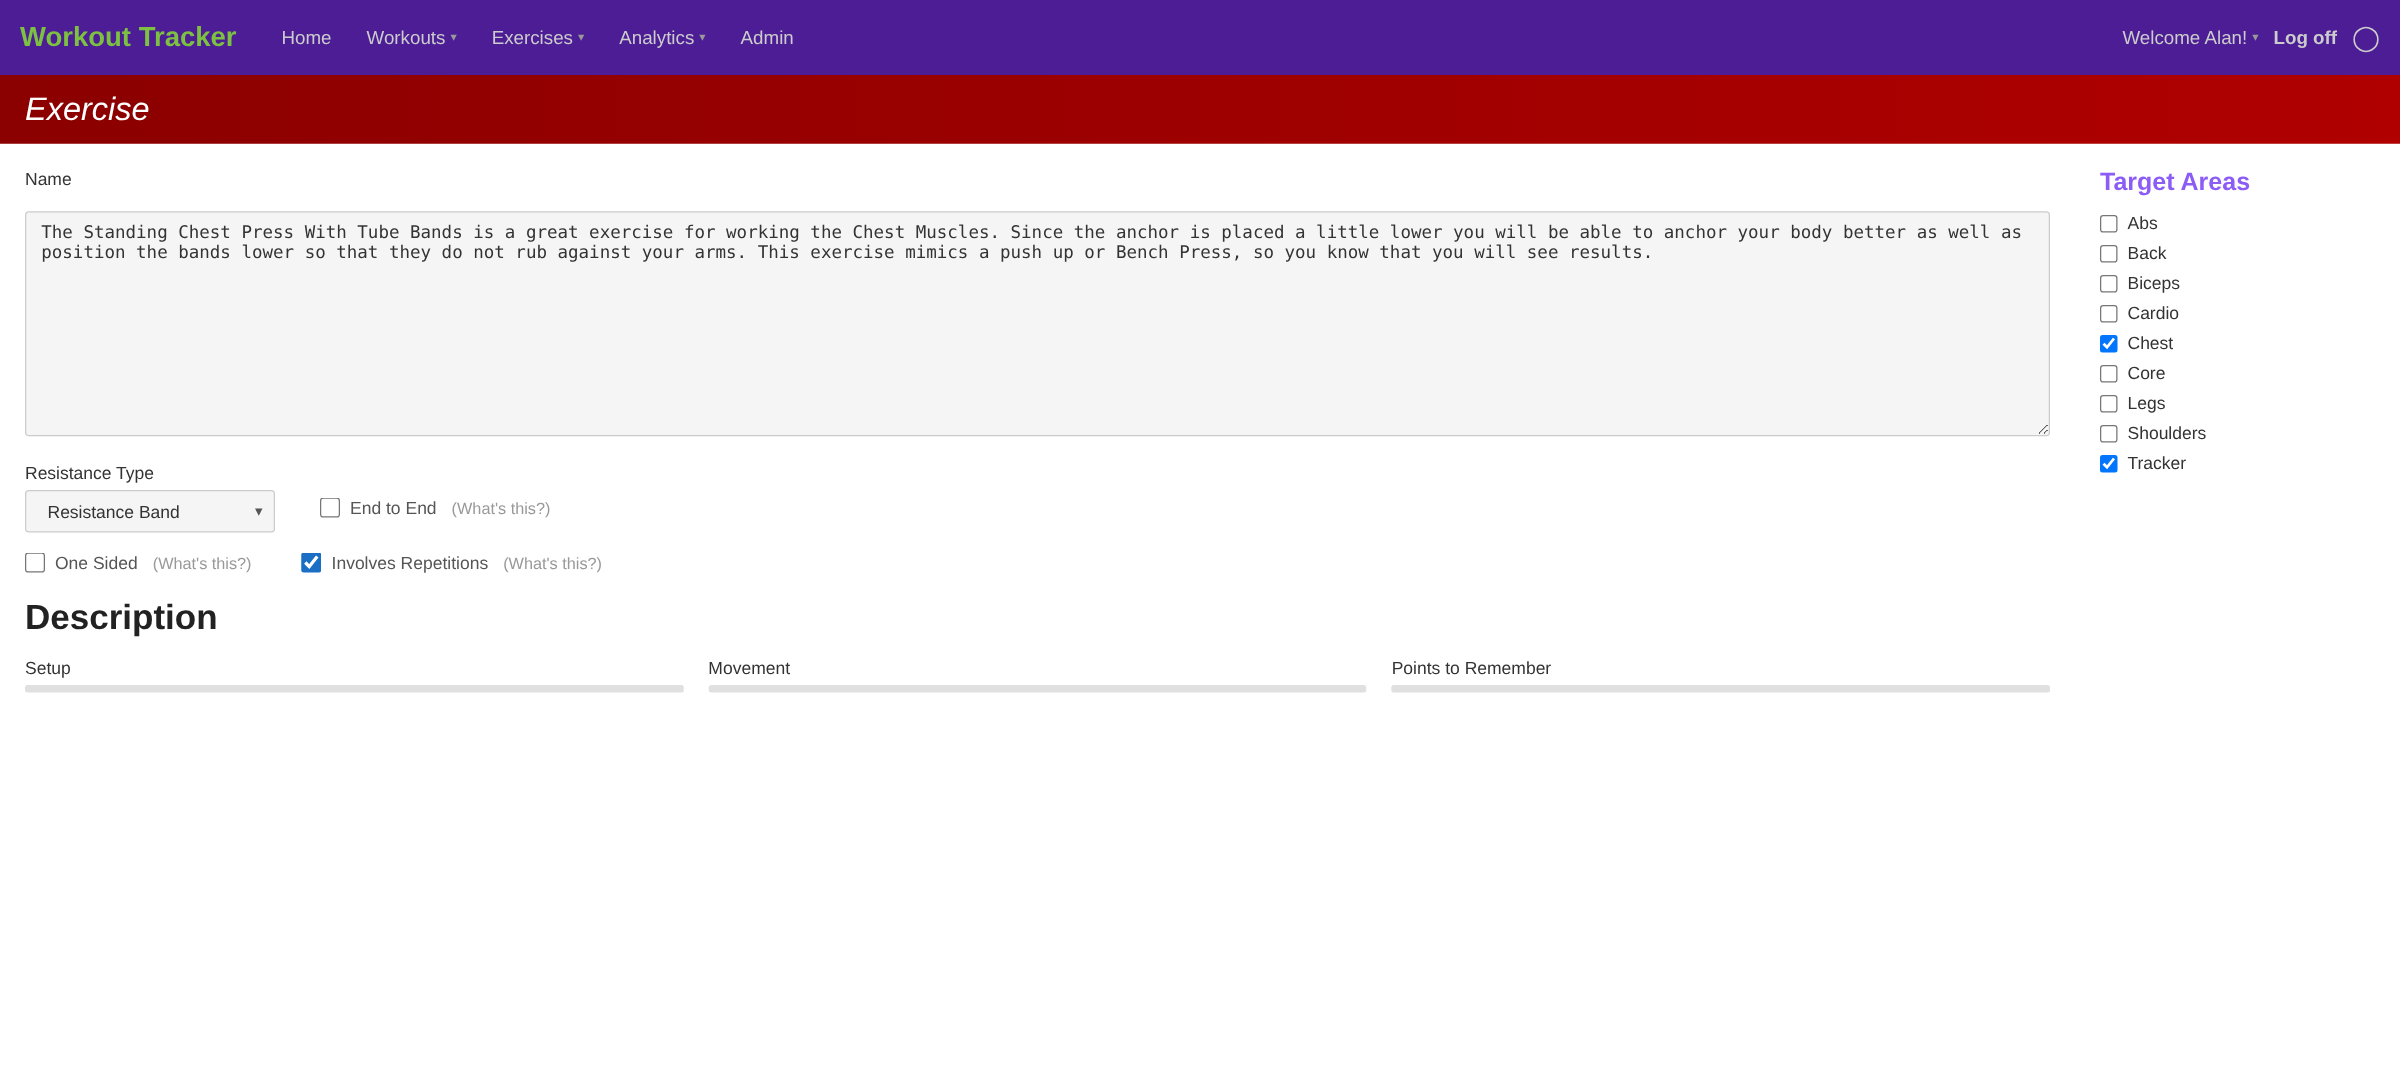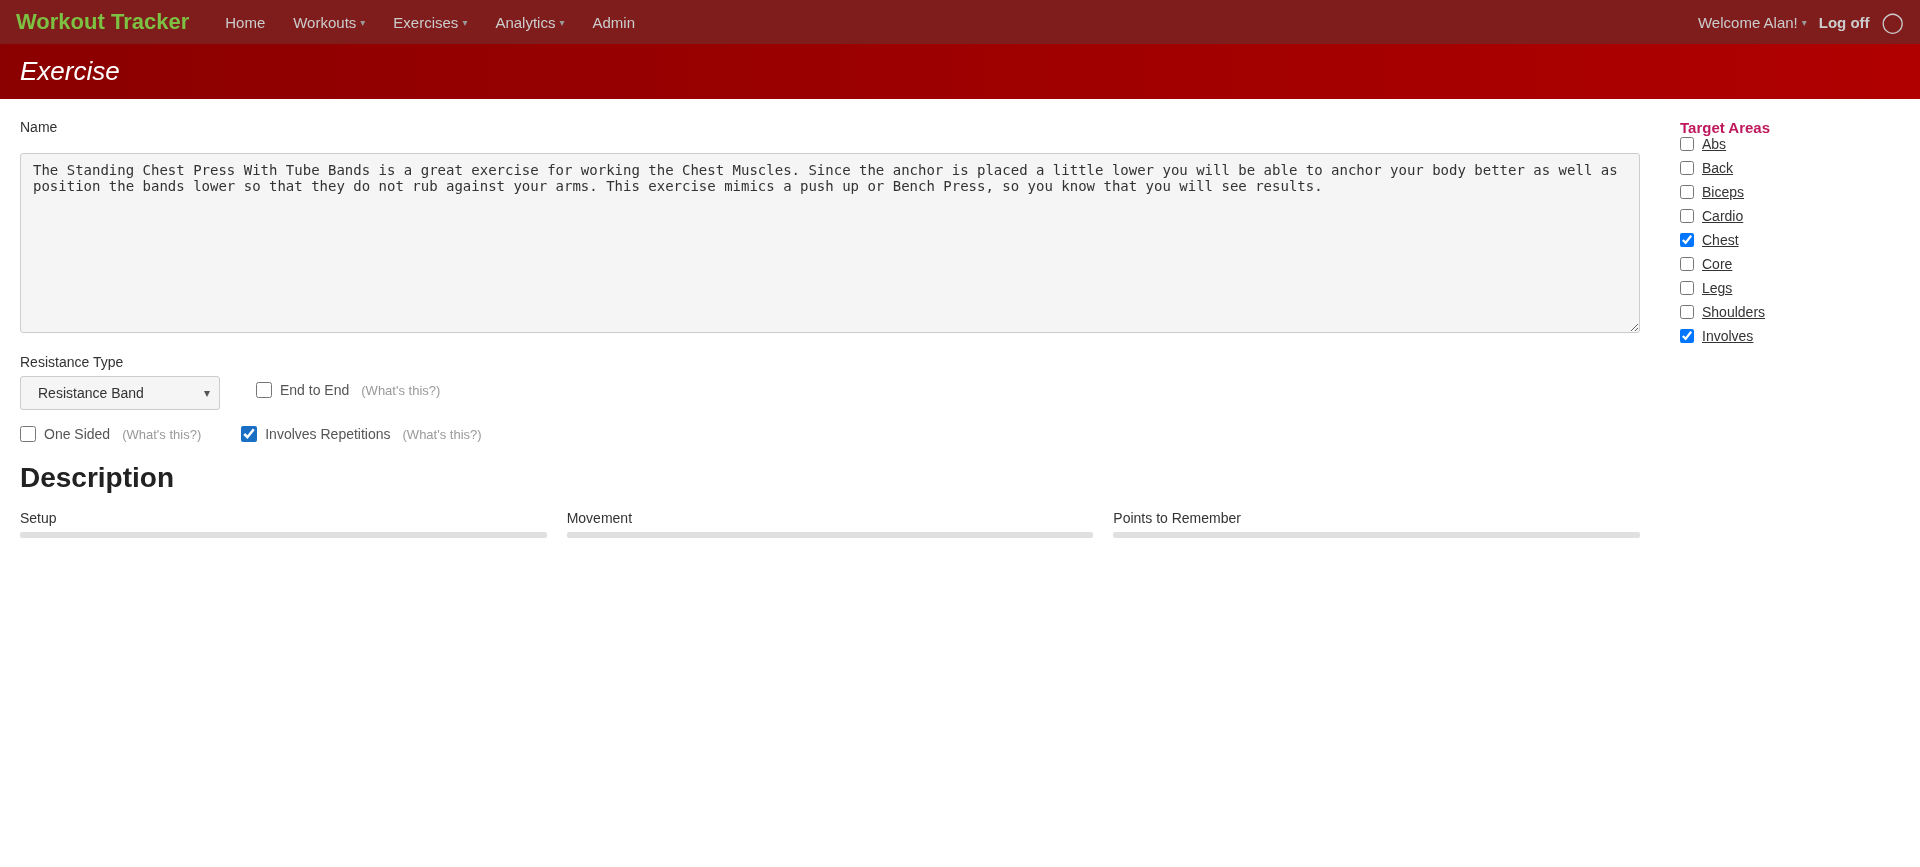--- a/index.html
+++ b/index.html
@@ -1,24 +1,24 @@
 <!DOCTYPE html>
 <html><head>
   <meta charset="utf-8">
   <style>
     * { box-sizing: border-box; margin: 0; padding: 0; }
     body { font-family: Arial, sans-serif; font-size: 14px; background: #fff; color: #333; }
 
     
     .navbar {
-      background-color: #7f1d1d;
+      background-color: #4c1d95;
       display: flex;
       align-items: center;
       padding: 0 16px;
-      height: 44px;
+      height: 60px;
       color: #ccc;
       justify-content: flex-end;
     }
     .navbar-brand {
       color: #7dc143;
       font-size: 22px;
       font-weight: bold;
       margin-right: 24px;
       white-space: nowrap;
     }
@@ -214,32 +214,32 @@
       margin-bottom: 6px;
     }
     .instructions-col-bar {
       height: 6px;
       background: #e0e0e0;
       border-radius: 2px;
     }
 
     
     .target-areas-title {
-      font-size: 15px;
+      font-size: 20px;
       font-weight: bold;
-      color: #be185d;
+      color: #8b5cf6;
+      margin-bottom: 12px;
     }
     .target-area-item {
       display: flex;
-      align-items: center;
+      align-items: flex-end;
       gap: 8px;
       margin-bottom: 8px;
       font-size: 14px;
       color: #333;
-      text-decoration: underline;
     }
     .target-area-item input[type="checkbox"] {
       width: 14px;
       height: 14px;
     }
   </style>
 </head>
 <body>
 
 <nav class="navbar">
@@ -384,18 +384,18 @@
         <div class="target-area-item">
           <input type="checkbox" style="">
           <span>Legs</span>
         </div>
         <div class="target-area-item">
           <input type="checkbox" style="">
           <span>Shoulders</span>
         </div>
         <div class="target-area-item">
           <input type="checkbox" checked="" style="">
-          <span>Involves</span>
+          <span>Tracker</span>
         </div>
       </div>
   </div>
 
 </div>
 
 </body></html>

